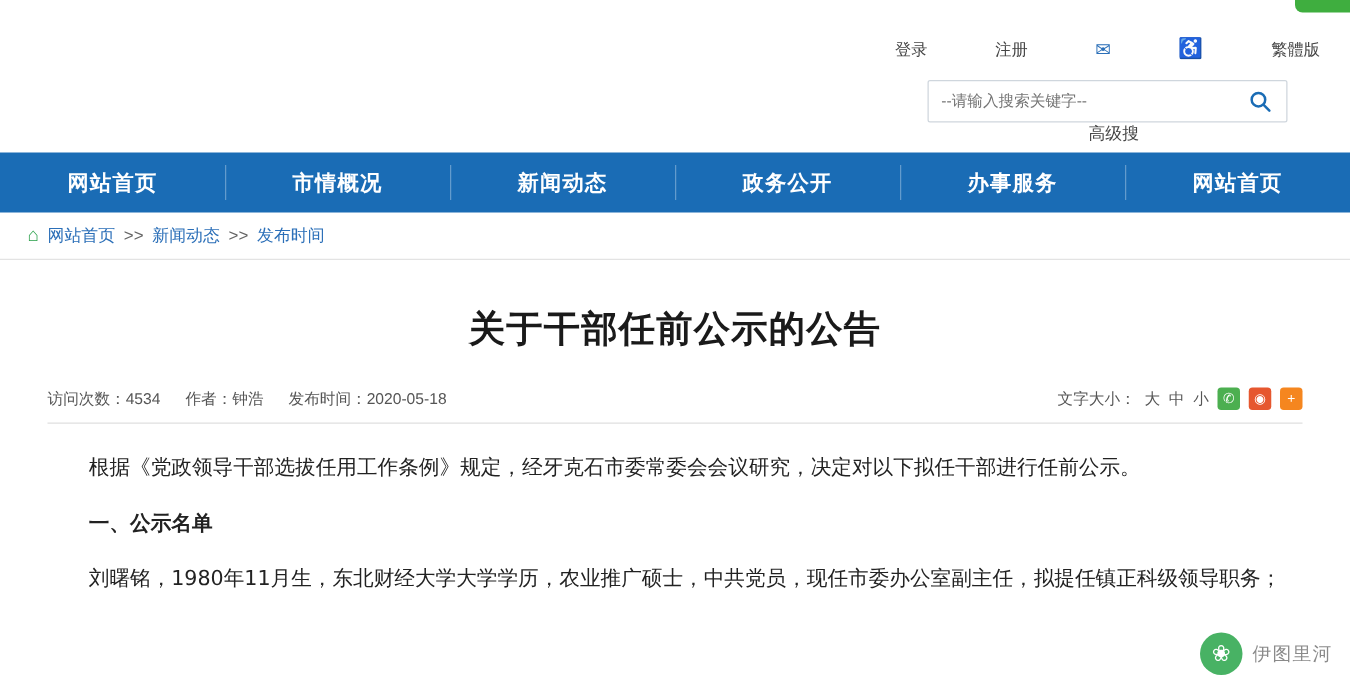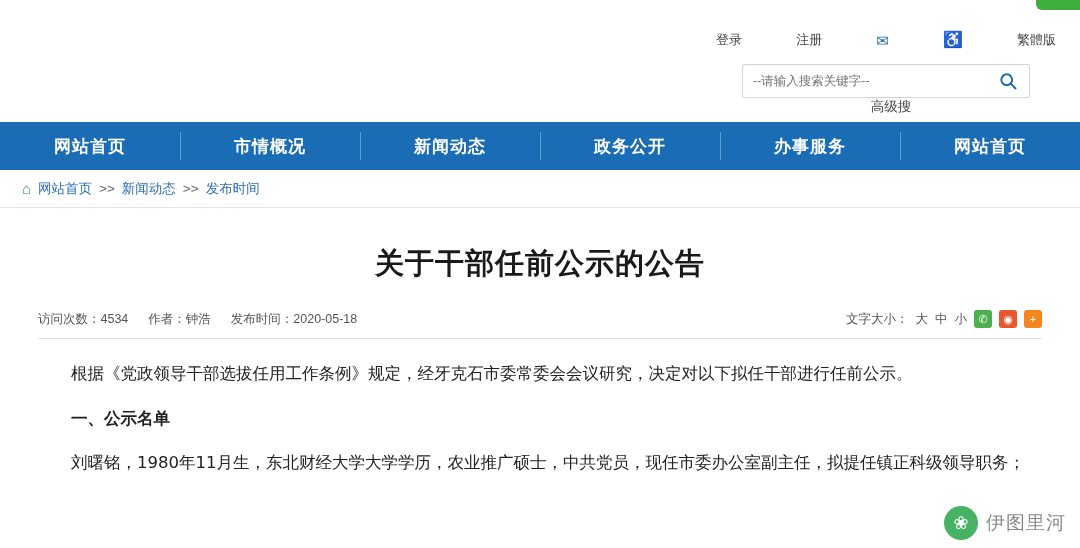--- a/index.html
+++ b/index.html
@@ -259,21 +259,21 @@
   }
   .wm-logo {
     width: 34px; height: 34px;
     border-radius: 50%;
     background: #2fa84f;
     display: flex; align-items: center; justify-content: center;
     color: #fff; font-size: 18px;
   }
   .wm-text {
     font-family: "DejaVu Sans", "Liberation Sans", sans-serif;
-    font-size: 19px;
+    font-size: 15px;
     color: #7a7a7a;
     letter-spacing: 1px;
   }
 </style>
 </head>
 <body>
 
 <div class="top-sliver"></div>
 
 <div class="header">

